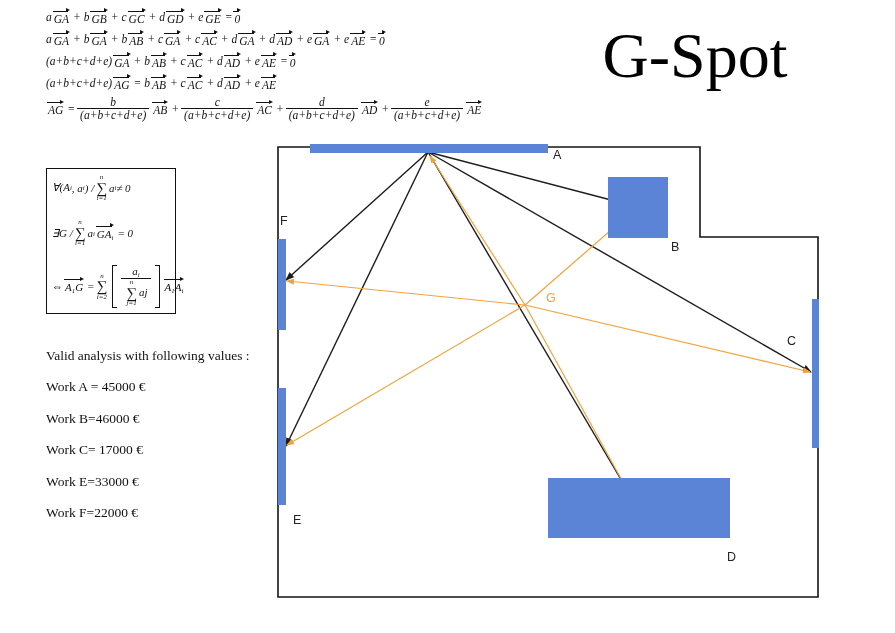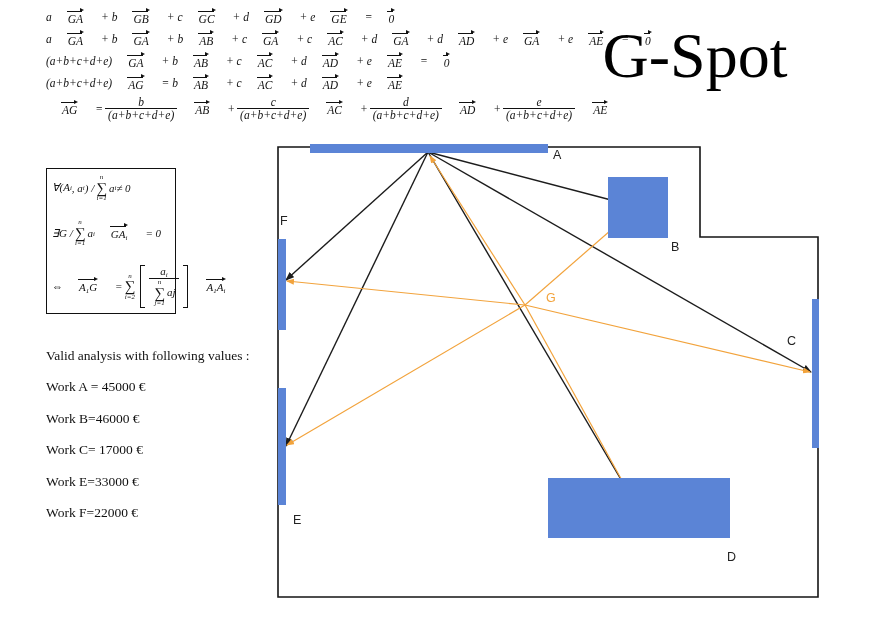--- a/index.html
+++ b/index.html
@@ -11,21 +11,21 @@
   body{width:895px;height:633px;position:relative;overflow:hidden;
        font-family:"Liberation Serif",serif;color:#111;}
   .slide{position:absolute;inset:0;}
 
   
   .math{font-style:italic;font-size:11.5px;white-space:nowrap;display:flex;align-items:center;}
   .derivation{position:absolute;left:46px;top:8px;display:flex;flex-direction:column;
               align-items:flex-start;gap:4px;}
   .derivation .math{min-height:18px;}
 
-  .vec{position:relative;display:inline-block;padding:3px 3px 0 1px;margin:0 15px;}
+  .vec{position:relative;display:inline-block;padding:3px 3px 0 1px;margin:0 1px;}
   .vec::before{content:"";position:absolute;left:0;right:4px;top:1px;border-top:1px solid currentColor;}
   .vec::after{content:"";position:absolute;right:0;top:-1.5px;width:0;height:0;
               border:2.5px solid transparent;border-left:4px solid currentColor;}
 
   .msub{font-size:0.62em;vertical-align:-0.35em;font-style:italic;letter-spacing:0;}
 
   .frac{display:inline-flex;flex-direction:column;align-items:center;vertical-align:middle;
         margin:0 2px;line-height:1.08;}
   .frac .fnum{padding:0 3px;}
   .frac .fden{border-top:1px solid #111;padding:0 3px;display:inline-flex;align-items:center;}

